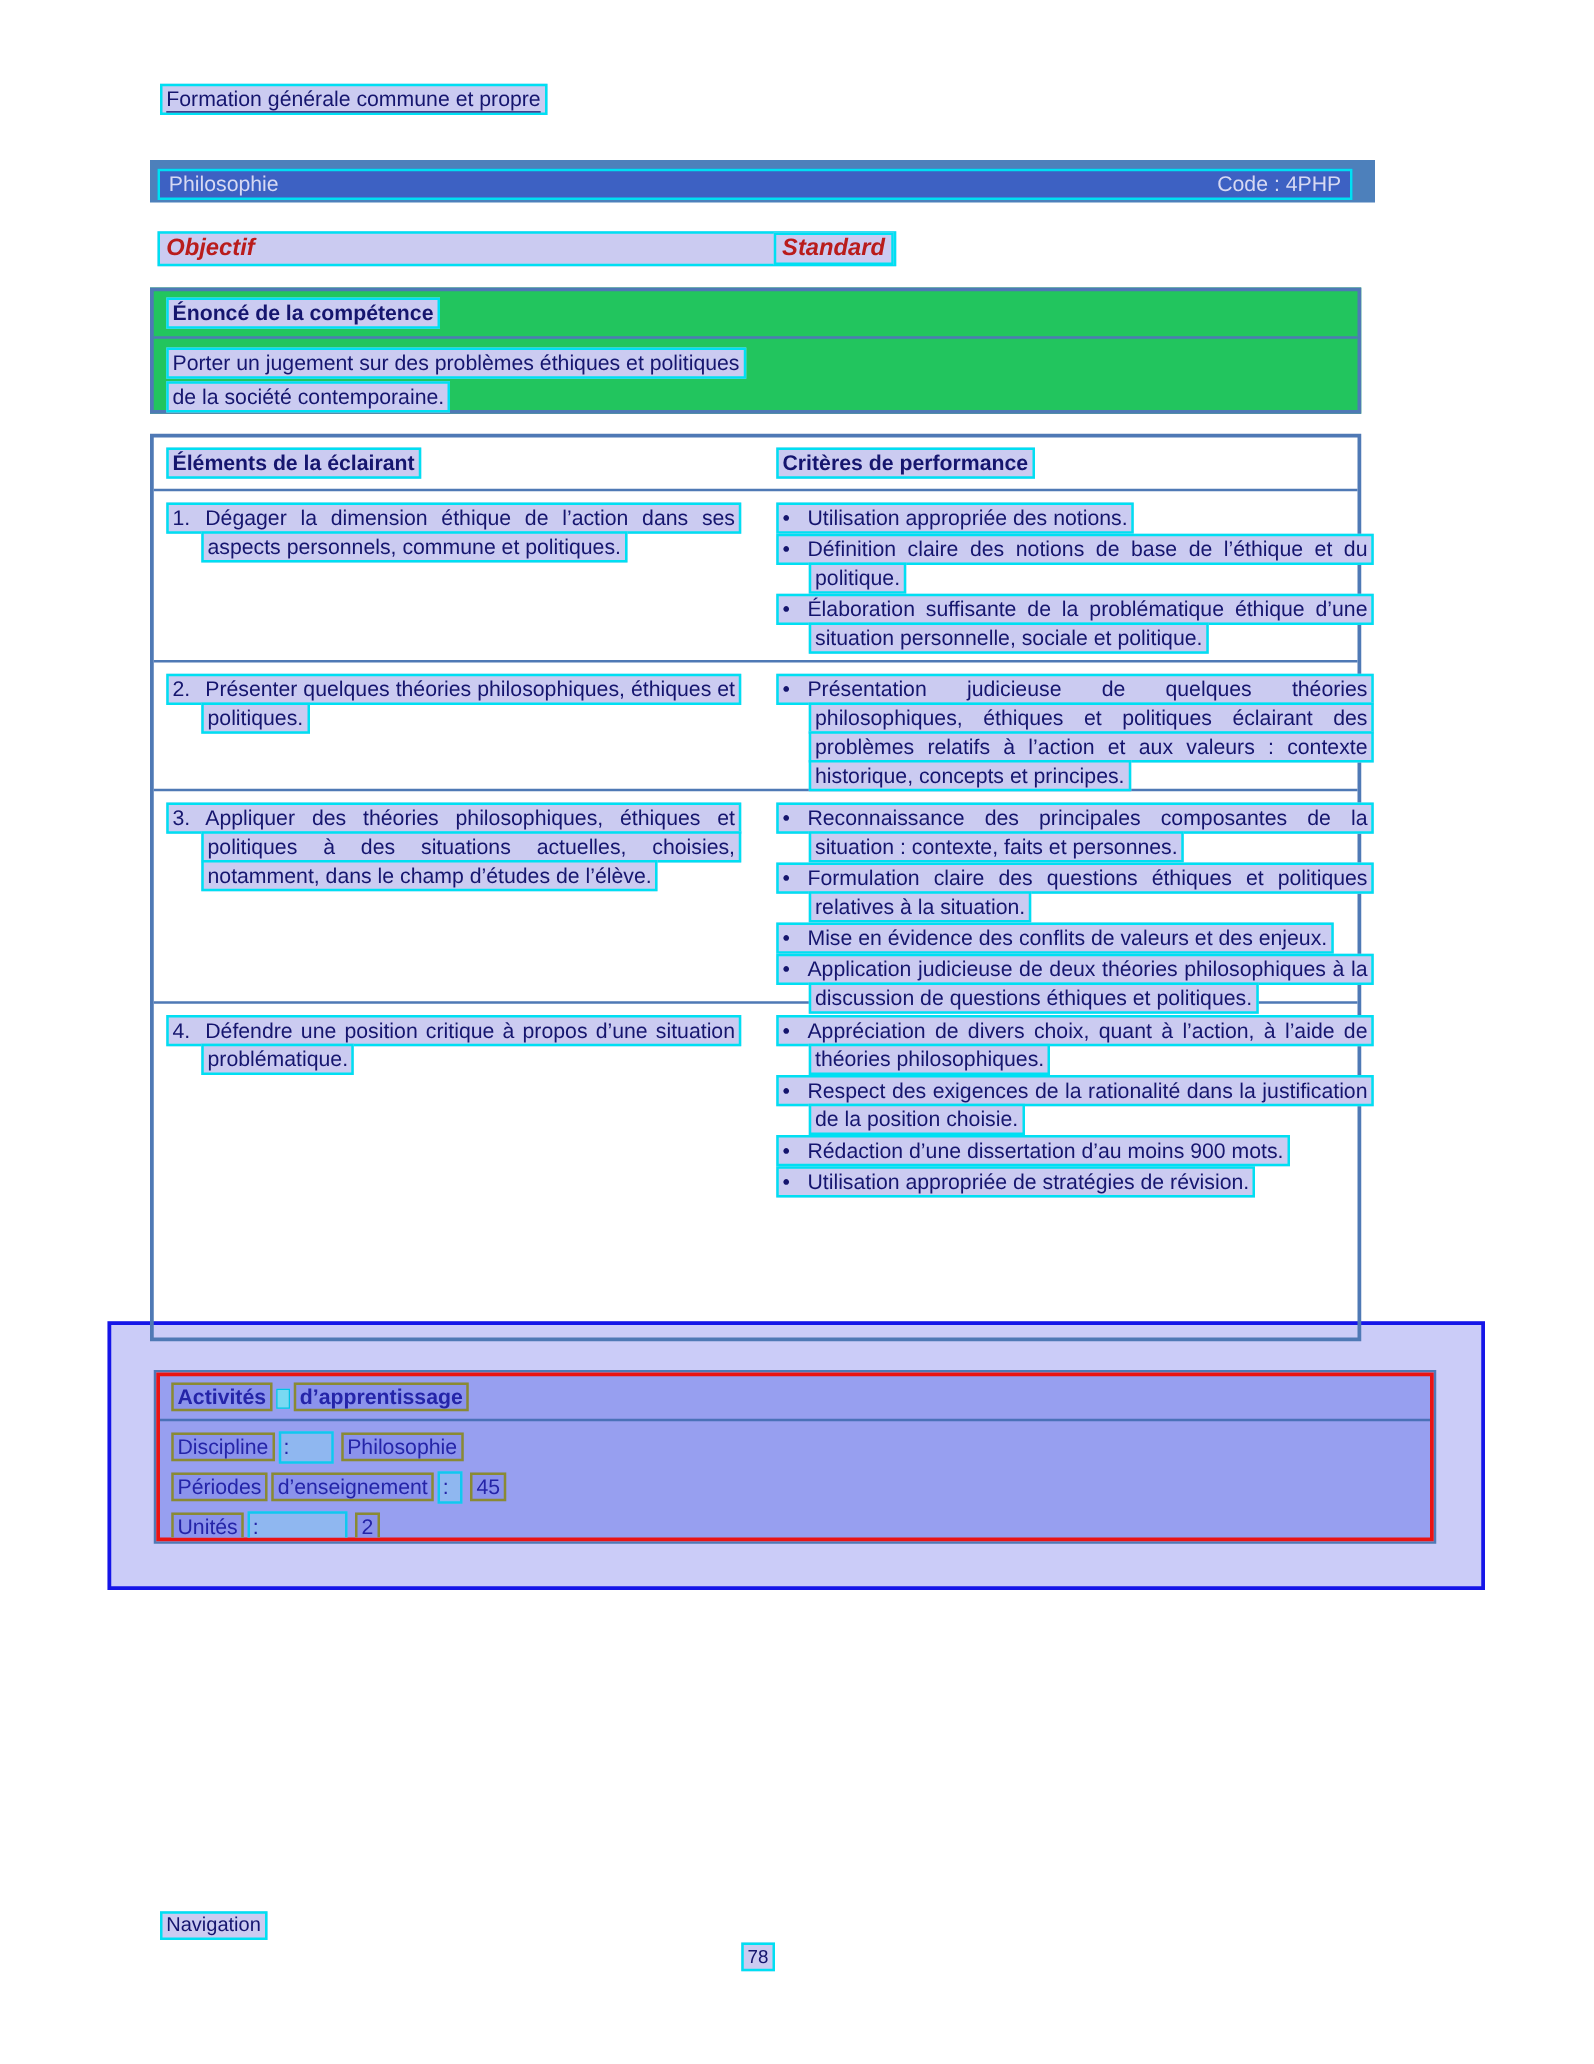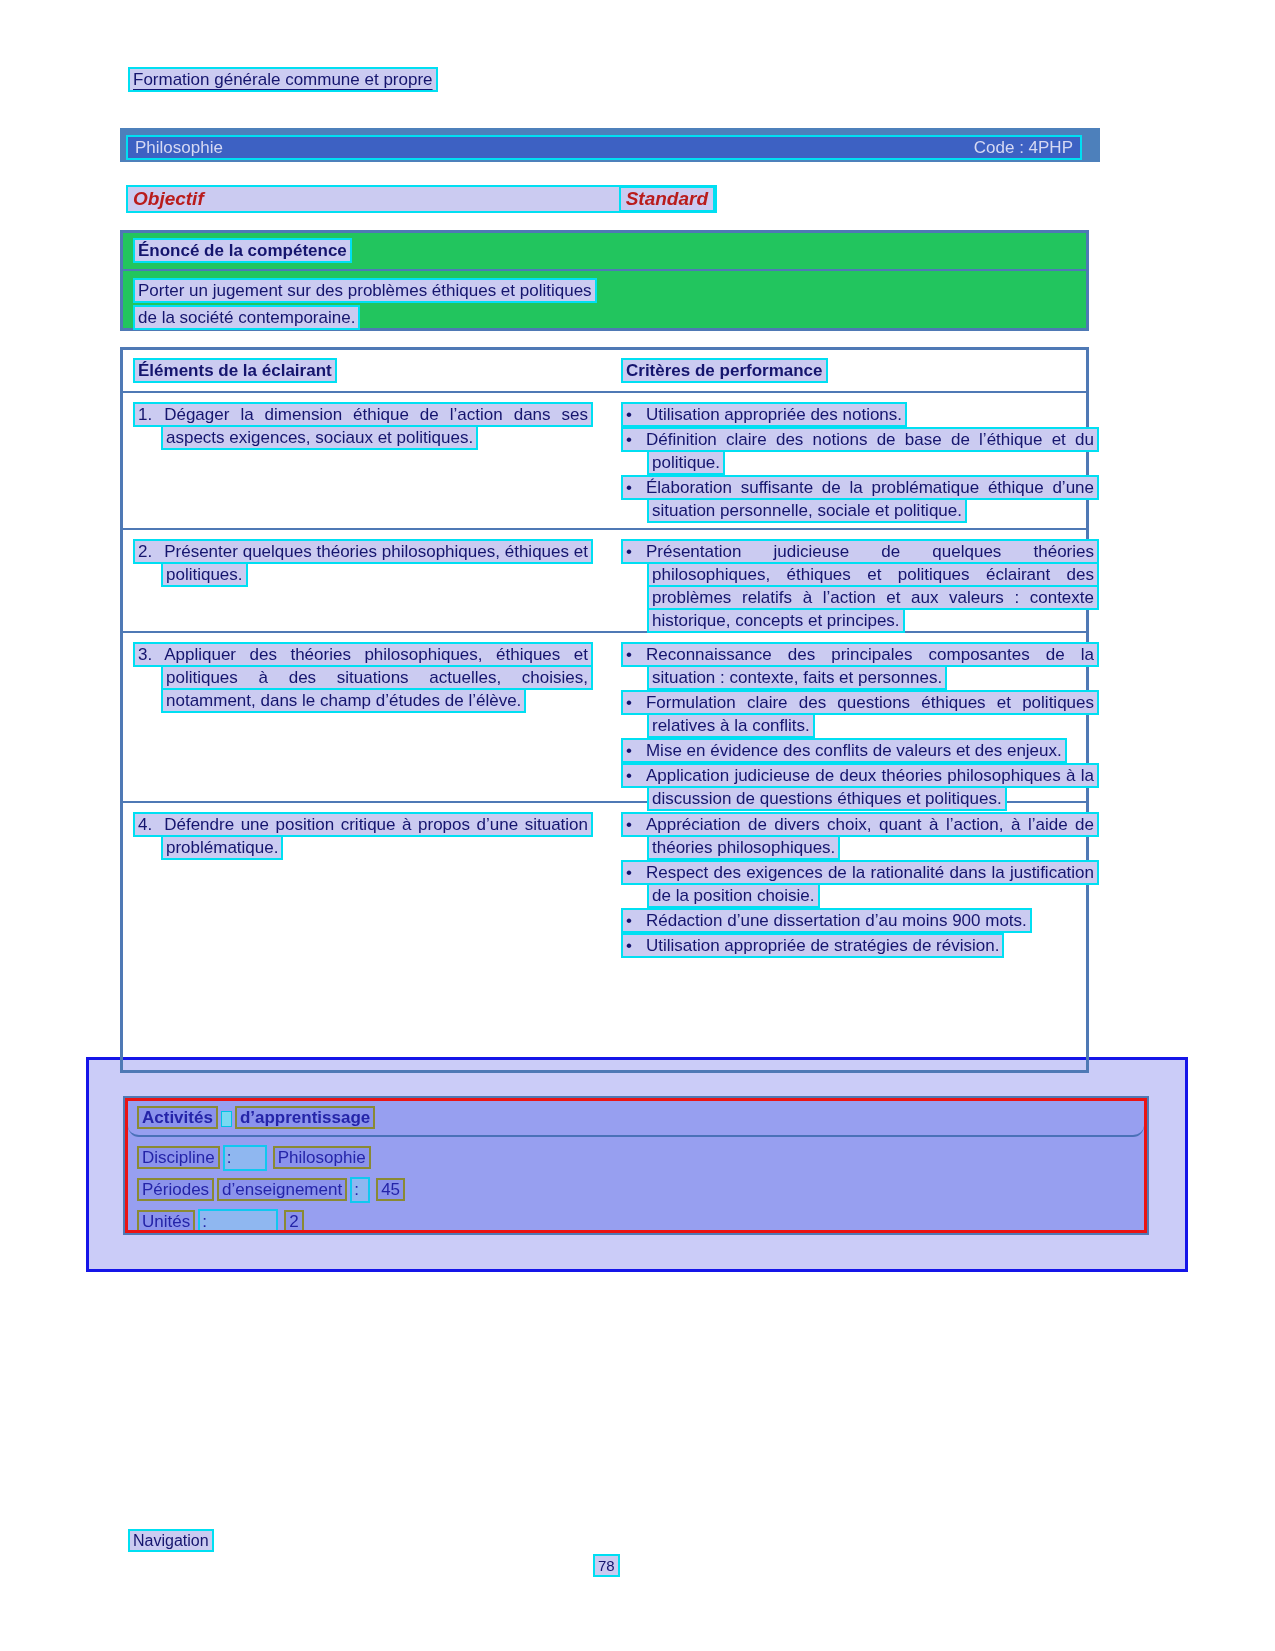--- a/index.html
+++ b/index.html
@@ -47,21 +47,21 @@
   .trow-4{height:215px;}
   .elem{width:432px;padding-left:28px;text-indent:-28px;text-align:justify;}
   .num{padding-right:12px;}
   .crit{width:452px;padding-left:26px;text-indent:-26px;text-align:justify;margin-bottom:2px;}
   .bullet{padding-right:14px;}
   
   .panel{position:absolute;left:86px;top:1057px;width:1102px;height:215px;box-sizing:border-box;background:#cbccf8;border:3px solid #1515e8;z-index:1;}
   
   .actbox{position:absolute;left:123px;top:1096px;width:1026px;height:139px;box-sizing:border-box;border:2px solid #4f79b5;z-index:3;}
   .actbox-inner{position:absolute;inset:0;border:3px solid #ea1313;background:#979ff0;overflow:hidden;}
-  .act-h{height:36px;box-sizing:border-box;border-bottom:2px solid #4a71b8;padding:7px 0 16px 9px;font-weight:bold;font-size:17px;color:#1b1b8a;border-radius:11px;}
+  .act-h{height:36px;box-sizing:border-box;border-bottom:2px solid #4a71b8;padding:7px 0 16px 9px;font-weight:bold;font-size:17px;color:#1b1b8a;}
   .awb{background:#8b93ec;border:2px solid #8a8a33;padding:0 3px;margin-right:3px;color:#2424a8;}
   .cgap{display:inline-block;width:9px;height:14px;background:#79d9f2;border:1px solid #00c2e6;vertical-align:middle;margin-right:3px;}
   .act-rows{padding:8px 0 0 9px;font-size:17px;color:#2424a8;}
   .arow{margin-bottom:6px;line-height:22px;}
   .acolon{background:#8fb7f0;border:2px solid #10c8f0;padding:0 2px;margin-right:6px;display:inline-block;}
   .arow-1 .acolon{width:36px;}
   .arow-2 .acolon{width:12px;}
   .arow-3 .acolon{width:72px;}
   
   .navlink{position:absolute;left:128px;top:1532px;font-size:16px;cursor:pointer;}
@@ -104,21 +104,21 @@
     <div class="col-l">
       <span class="hl">Éléments de la éclairant</span>
     </div>
     <div class="col-r">
       <span class="hl">Critères de performance</span>
     </div>
   </div>
   <div>
   <div class="trow trow-1">
     <div class="col-l">
-      <div class="elem"><span class="hl"><span class="num">1.</span><span class="elem-text">Dégager la dimension éthique de l’action dans ses aspects exigences, sociaux et politiques.</span></span></div>
+      <div class="elem"><span class="hl"><span class="num">1.</span><span class="elem-text">Dégager la dimension éthique de l’action dans ses aspects personnels, commune et politiques.</span></span></div>
     </div>
     <div class="col-r crits">
   <div class="crit">
     <span class="hl"><span class="bullet">•</span><span class="crit-text">Utilisation appropriée des notions.</span></span>
   </div>
 
   <div class="crit">
     <span class="hl"><span class="bullet">•</span><span class="crit-text">Définition claire des notions de base de l’éthique et du politique.</span></span>
   </div>
 
@@ -142,21 +142,21 @@
   <div class="trow trow-3">
     <div class="col-l">
       <div class="elem"><span class="hl"><span class="num">3.</span><span class="elem-text">Appliquer des théories philosophiques, éthiques et politiques à des situations actuelles, choisies, notamment, dans le champ d’études de l’élève.</span></span></div>
     </div>
     <div class="col-r crits">
   <div class="crit">
     <span class="hl"><span class="bullet">•</span><span class="crit-text">Reconnaissance des principales composantes de la situation : contexte, faits et personnes.</span></span>
   </div>
 
   <div class="crit">
-    <span class="hl"><span class="bullet">•</span><span class="crit-text">Formulation claire des questions éthiques et politiques relatives à la conflits.</span></span>
+    <span class="hl"><span class="bullet">•</span><span class="crit-text">Formulation claire des questions éthiques et politiques relatives à la situation.</span></span>
   </div>
 
   <div class="crit">
     <span class="hl"><span class="bullet">•</span><span class="crit-text">Mise en évidence des conflits de valeurs et des enjeux.</span></span>
   </div>
 
   <div class="crit">
     <span class="hl"><span class="bullet">•</span><span class="crit-text">Application judicieuse de deux théories philosophiques à la discussion de questions éthiques et politiques.</span></span>
   </div>
 </div>

